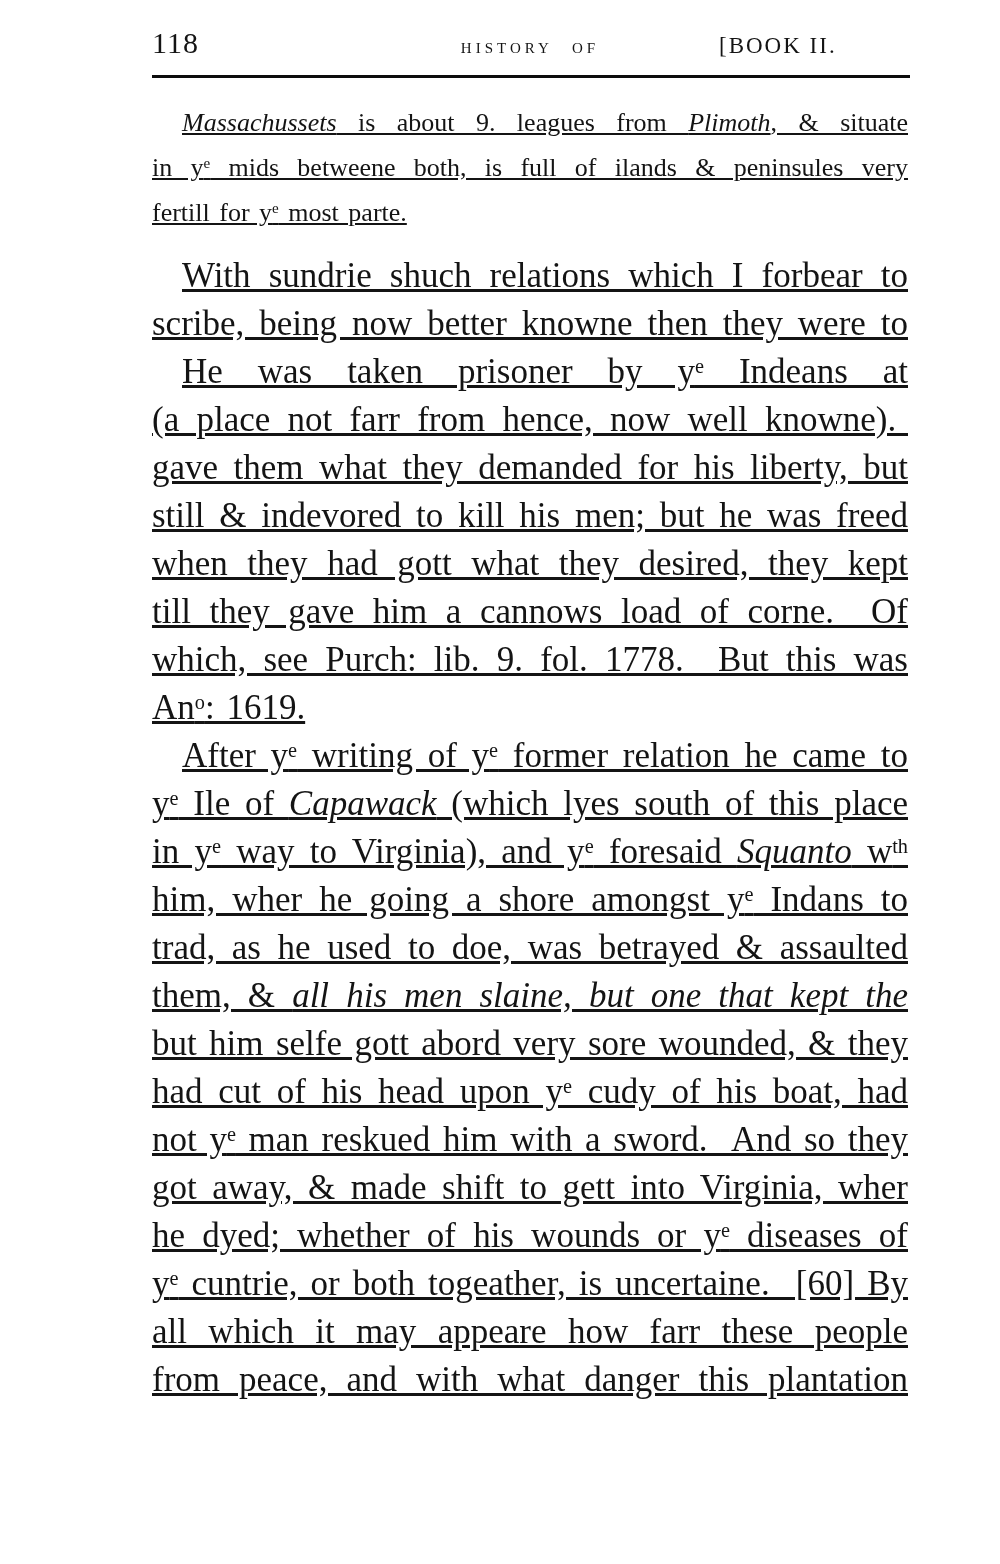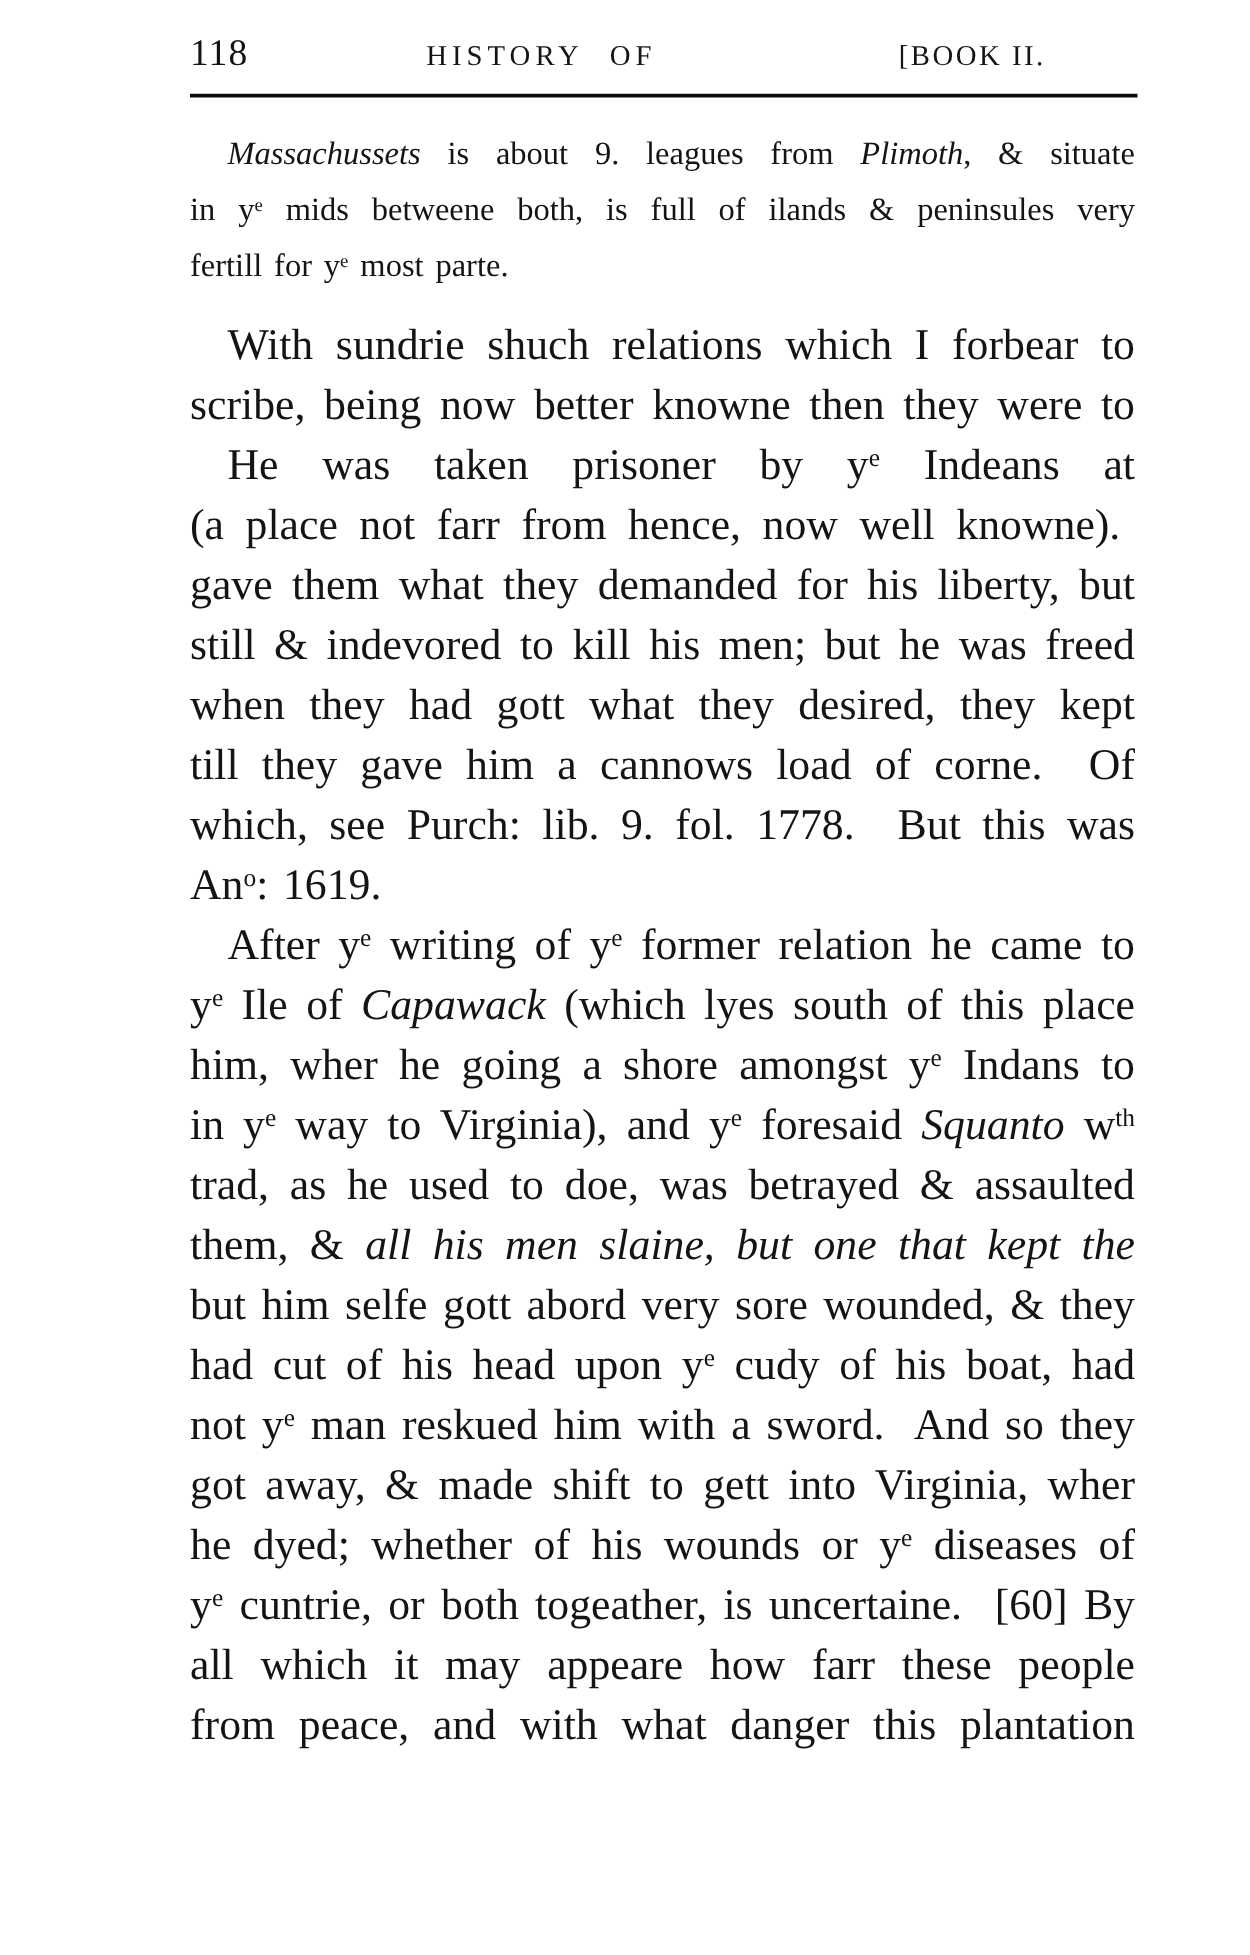--- a/index.html
+++ b/index.html
@@ -25,41 +25,42 @@
     align-items: baseline;
     width: 756px;
   }
   .runhead .pageno {
     flex: 1;
     font-size: 30px;
     letter-spacing: 1px;
   }
   .runhead .title {
     flex: 2;
-    font-size: 23px;
+    text-align: center;
+    font-size: 15px;
     letter-spacing: 4px;
     word-spacing: 12px;
     white-space: nowrap;
   }
   .runhead .booklbl {
     flex: 1;
     font-size: 23px;
     letter-spacing: 2px;
     white-space: nowrap;
   }
   .rule {
     width: 758px;
     height: 3px;
     background: #0c0c0c;
     margin-top: 15px;
   }
   .body {
     margin-top: 22px;
   }
-  .para { margin: 0; }
+  .para { margin: 0; text-decoration: underline; }
   .para.small { margin-bottom: 17px; }
   .line {
     height: 48px;
     line-height: 48px;
     overflow: hidden;
     font-size: 35px;
     word-spacing: 3px;
     white-space: normal;
   }
   .para.small .line {
@@ -110,22 +111,22 @@
         <div class="line j"><span>gave them what they demanded for his liberty, but</span></div>
         <div class="line j"><span>still &amp; indevored to kill his men; but he was freed</span></div>
         <div class="line j"><span>when they had gott what they desired, they kept him</span></div>
         <div class="line j"><span>till they gave him a cannows load of corne.&nbsp; Of</span></div>
         <div class="line j"><span>which, see Purch: lib. 9. fol. 1778.&nbsp; But this was</span></div>
         <div class="line"><span>An</span><sup>o</sup><span>: 1619.</span></div>
       </div>
       <div class="para">
         <div class="line j first"><span>After y</span><sup>e</sup><span> writing of y</span><sup>e</sup><span> former relation he came to</span></div>
         <div class="line j"><span>y</span><sup>e</sup><span> Ile of </span><i>Capawack</i><span> (which lyes south of this place</span></div>
+        <div class="line j"><span>in y</span><sup>e</sup><span> way to Virginia), and y</span><sup>e</sup><span> foresaid </span><i>Squanto</i><span> w</span><sup>th</sup></div>
         <div class="line j"><span>him, wher he going a shore amongst y</span><sup>e</sup><span> Indans to</span></div>
-        <div class="line j"><span>in y</span><sup>e</sup><span> way to Virginia), and y</span><sup>e</sup><span> foresaid </span><i>Squanto</i><span> w</span><sup>th</sup></div>
         <div class="line j"><span>trad, as he used to doe, was betrayed &amp; assaulted by</span></div>
         <div class="line j"><span>them, &amp; </span><i>all his men slaine, but one that kept the boat;</i></div>
         <div class="line j"><span>but him selfe gott abord very sore wounded, &amp; they</span></div>
         <div class="line j"><span>had cut of his head upon y</span><sup>e</sup><span> cudy of his boat, had</span></div>
         <div class="line j"><span>not y</span><sup>e</sup><span> man reskued him with a sword.&nbsp; And so they</span></div>
         <div class="line j"><span>got away, &amp; made shift to gett into Virginia, wher</span></div>
         <div class="line j"><span>he dyed; whether of his wounds or y</span><sup>e</sup><span> diseases of</span></div>
         <div class="line j"><span>y</span><sup>e</sup><span> cuntrie, or both togeather, is uncertaine.&nbsp; [60] By</span></div>
         <div class="line j"><span>all which it may appeare how farr these people were</span></div>
         <div class="line j"><span>from peace, and with what danger this plantation was</span></div>

